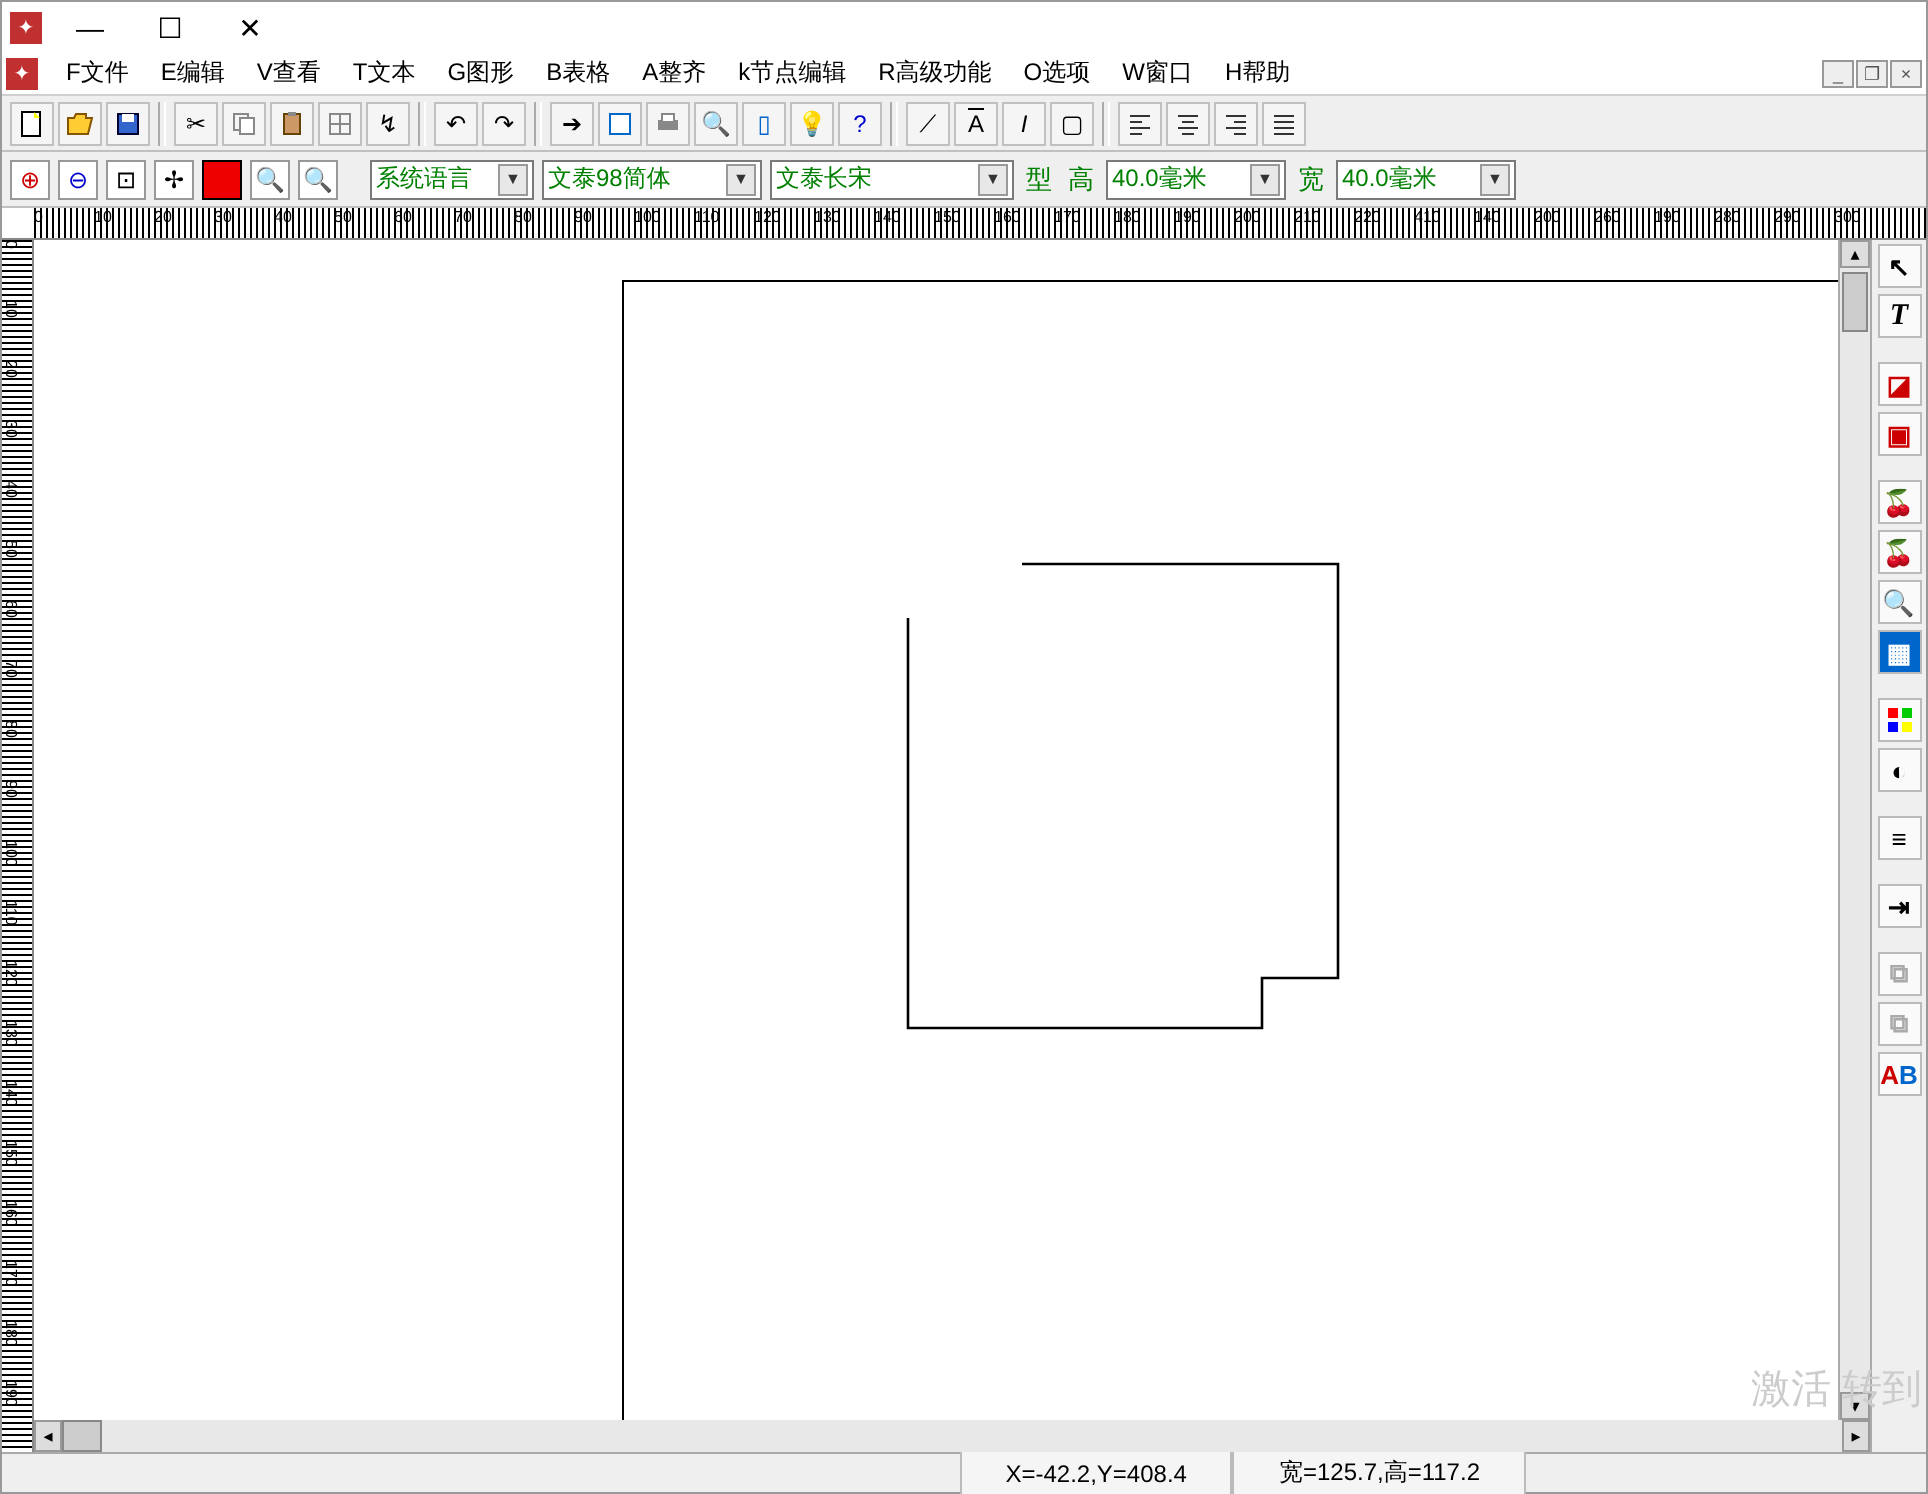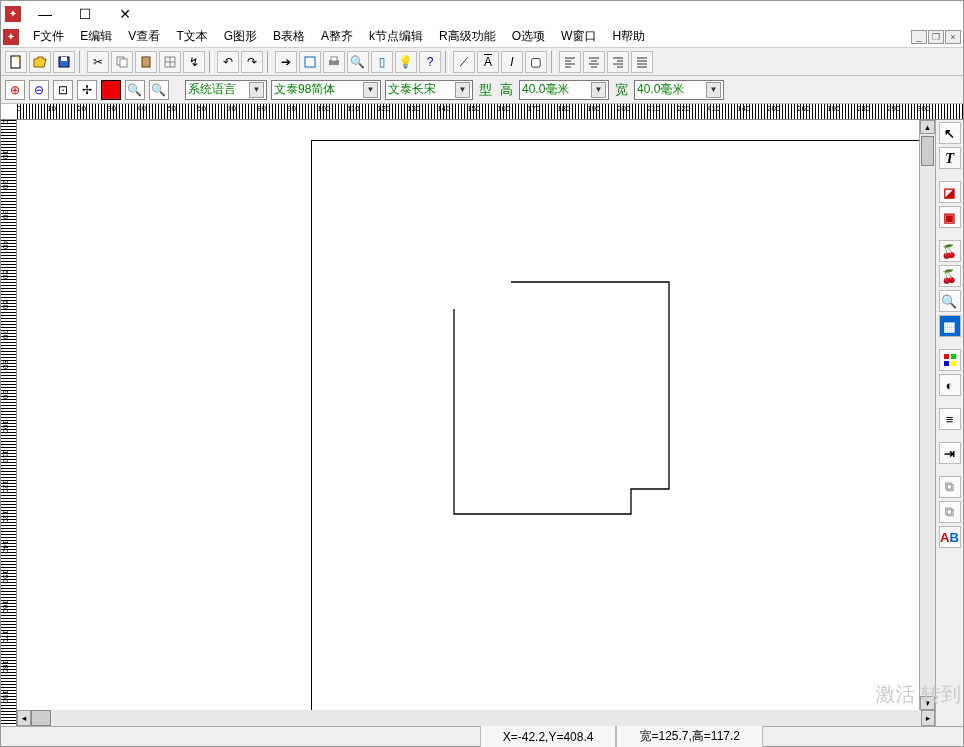--- a/index.html
+++ b/index.html
@@ -196,21 +196,21 @@
     <div class="t2btn" style="color:#00c">🔍</div>
     <div style="width:8px"></div>
     <div class="combo green" style="width:82px">
         <span>系统语言</span>
         <span class="arrow">▼</span>
       </div>
     <div class="combo green" style="width:110px">
         <span>文泰98简体</span>
         <span class="arrow">▼</span>
       </div>
-    <div class="combo green" style="width:88px">
+    <div class="combo green" style="width:122px">
         <span>文泰长宋</span>
         <span class="arrow">▼</span>
       </div>
     <span class="label-green">型</span>
     <span class="label-green">高</span>
     <div class="combo green" style="width:90px">
         <span>40.0毫米</span>
         <span class="arrow">▼</span>
       </div>
     <span class="label-green">宽</span>

